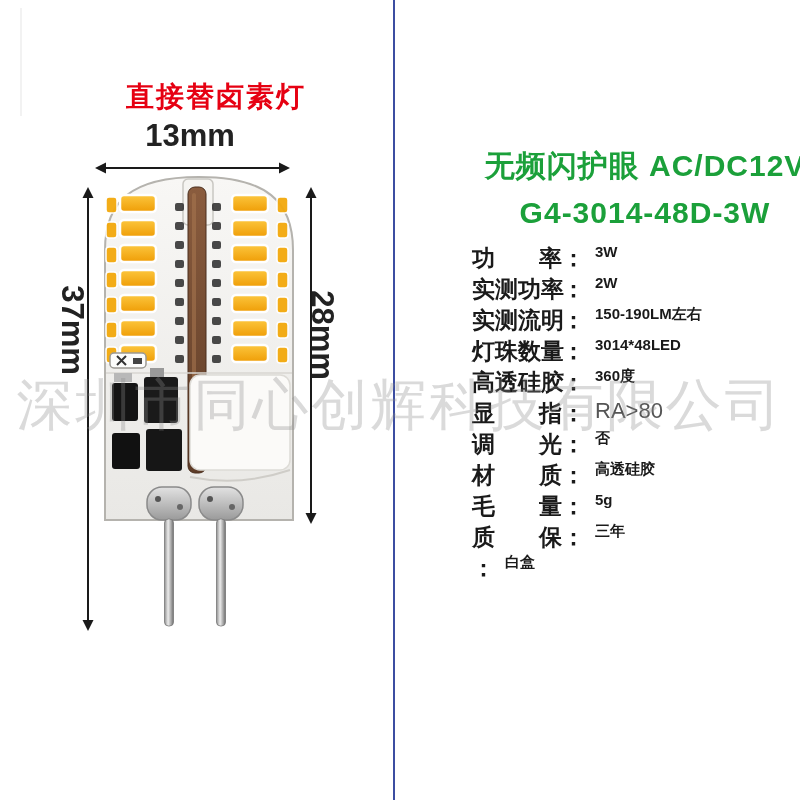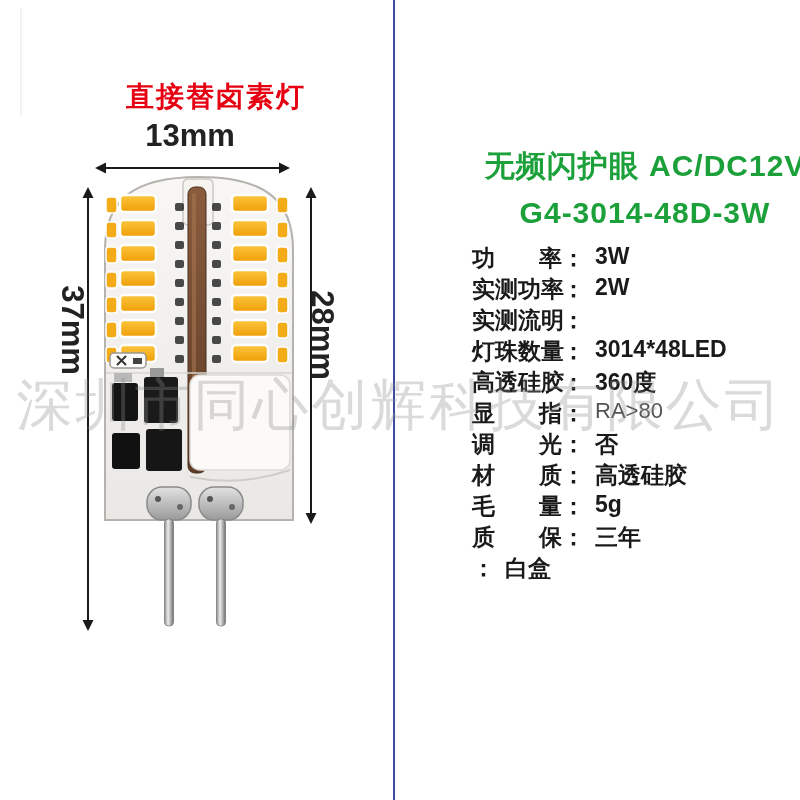--- a/index.html
+++ b/index.html
@@ -40,21 +40,21 @@
   }
   .title1{top:146px;}
   .title2{top:196px;}
   .spec-list{position:absolute;left:60px;top:243px;display:flex;flex-direction:column;}
   .spec-row{height:31px;display:flex;align-items:flex-start;white-space:nowrap;}
   .spec-label{
     display:inline-block;width:90px;font-size:23px;font-weight:700;color:#1a1a1a;
     text-align:justify;text-align-last:justify;text-justify:inter-character;
   }
   .spec-colon{font-size:23px;font-weight:700;color:#1a1a1a;}
-  .spec-value{margin-left:10px;font-size:23px;font-weight:700;color:#1a1a1a;}
+  .spec-value{margin-left:10px;font-size:15px;font-weight:700;color:#1a1a1a;}
   .spec-value.muted{font-weight:400;color:#555;font-size:22px;}
 </style>
 </head>
 <body>
 
 <div class="canvas">
 
   <div class="faint-edge-line"></div>
   <div class="divider"></div>
 
@@ -220,20 +220,21 @@
           <span class="spec-value">3W</span>
       </div>
       <div class="spec-row">
         <span class="spec-label">实测功率</span>
           <span class="spec-colon">：</span>
           <span class="spec-value">2W</span>
       </div>
       <div class="spec-row">
         <span class="spec-label">实测流明</span>
           <span class="spec-colon">：</span>
+          <span class="spec-value">150-190LM左右</span>
       </div>
       <div class="spec-row">
         <span class="spec-label">灯珠数量</span>
           <span class="spec-colon">：</span>
           <span class="spec-value">3014*48LED</span>
       </div>
       <div class="spec-row">
         <span class="spec-label">高透硅胶</span>
           <span class="spec-colon">：</span>
           <span class="spec-value">360度</span>

